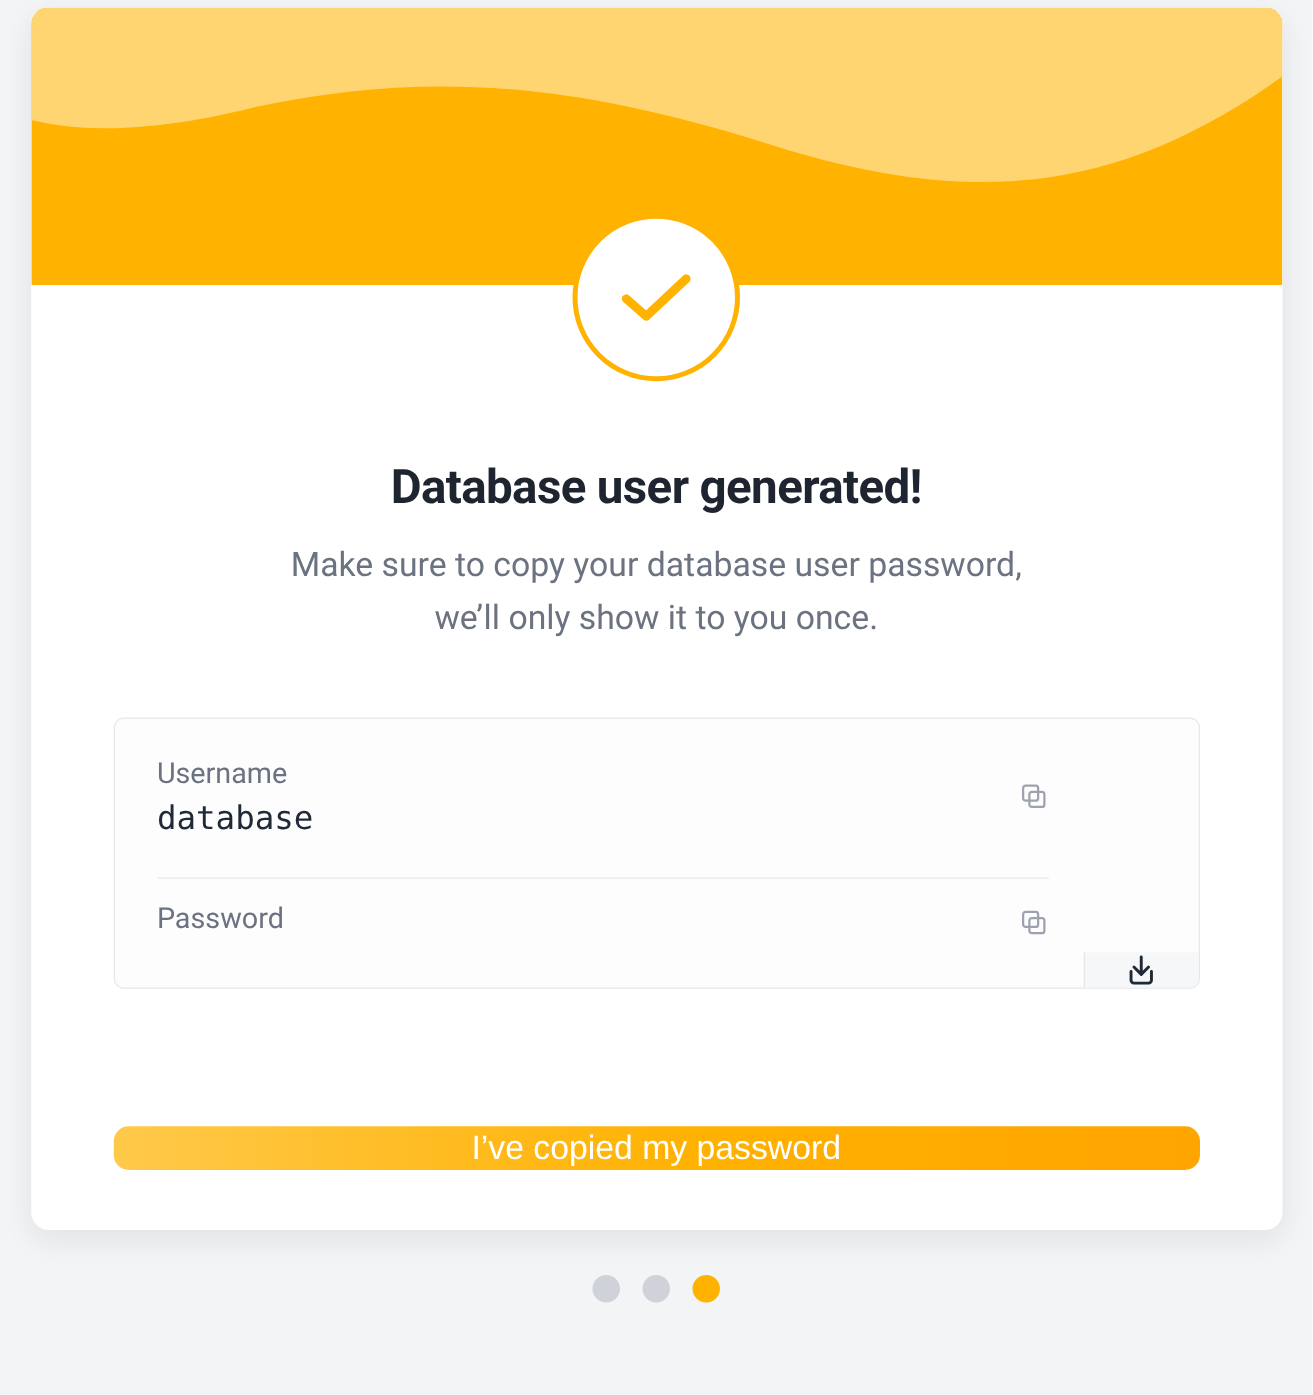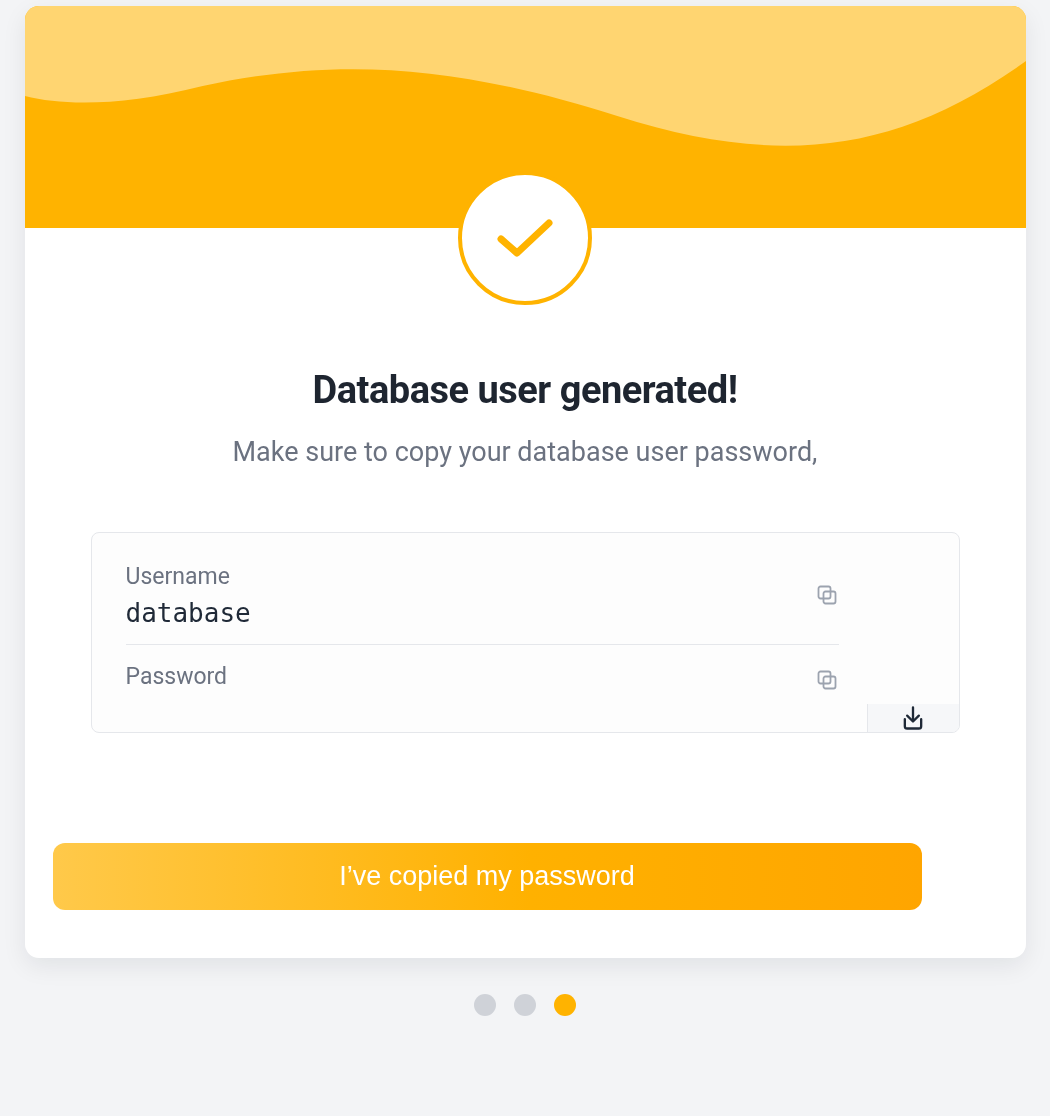--- a/index.html
+++ b/index.html
@@ -90,21 +90,21 @@
       padding: 22px 28px;
     }
     .cred-row {
       display: flex;
       align-items: center;
       padding: 8px 0 12px 0;
     }
     .cred-row.divider {
       border-top: 1px solid #e5e7eb;
       padding-top: 18px;
-      margin-top: 4px;
+      margin-top: 20px;
     }
     .cred-texts {
       flex: 1;
     }
     .cred-label {
       font-size: 23px;
       color: #6b7280;
       margin-bottom: 8px;
     }
     .cred-value {
@@ -127,23 +127,23 @@
       justify-content: center;
     }
     .download-col svg {
       width: 28px;
       height: 28px;
       color: #1f2937;
       cursor: pointer;
     }
     .confirm-btn {
       display: block;
-      margin: 110px 66px 0 28px;
+      margin: 110px 66px 0 66px;
       width: calc(100% - 132px);
-      padding: 18px 0;
+      padding: 2px 0;
       border: none;
       border-radius: 12px;
       background: linear-gradient(90deg, #ffc94a 0%, #ffb100 55%, #ffa500 100%);
       color: #fff;
       font-size: 27px;
       font-weight: 500;
       cursor: pointer;
     }
     .pagination {
       display: flex;
@@ -175,20 +175,21 @@
       <svg viewBox="0 0 56 42">
         <path d="M4 22 L20 36 L52 6" stroke="#ffb300" stroke-width="7" fill="none" stroke-linecap="round" stroke-linejoin="round"></path>
       </svg>
     </div>
   </div>
 
   <div class="content">
     <h1 class="title">Database user generated!</h1>
     <p class="subtitle">
       <span>Make sure to copy your database user password,</span><br>
+      <span>we’ll only show it to you once.</span>
     </p>
 
     <div class="credentials">
       <div class="cred-left-border"></div>
       <div class="cred-fields">
 
         <div class="cred-row">
           <div class="cred-texts">
             <div class="cred-label">Username</div>
             <div class="cred-value">database</div>

